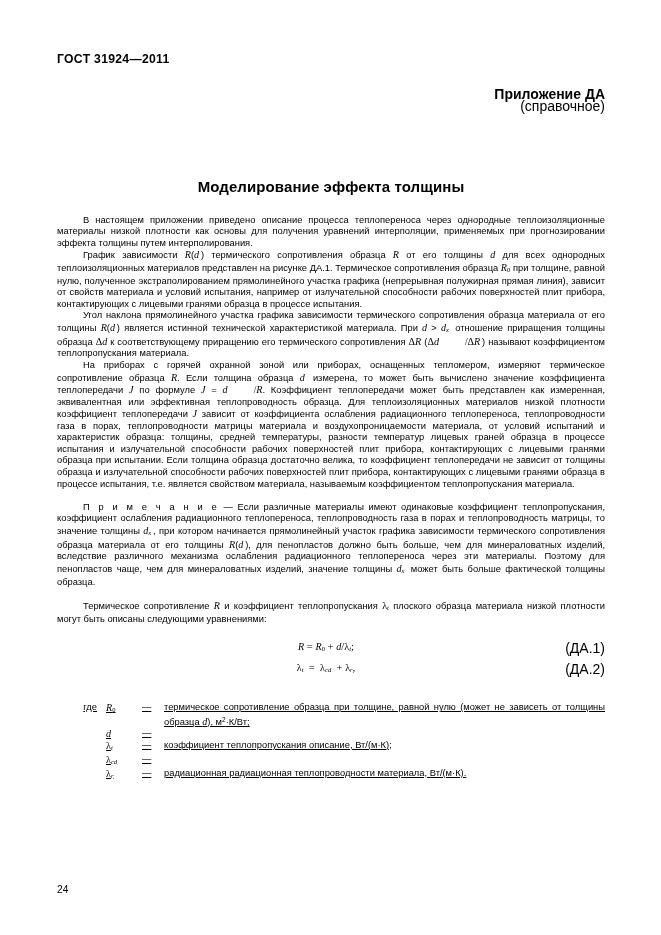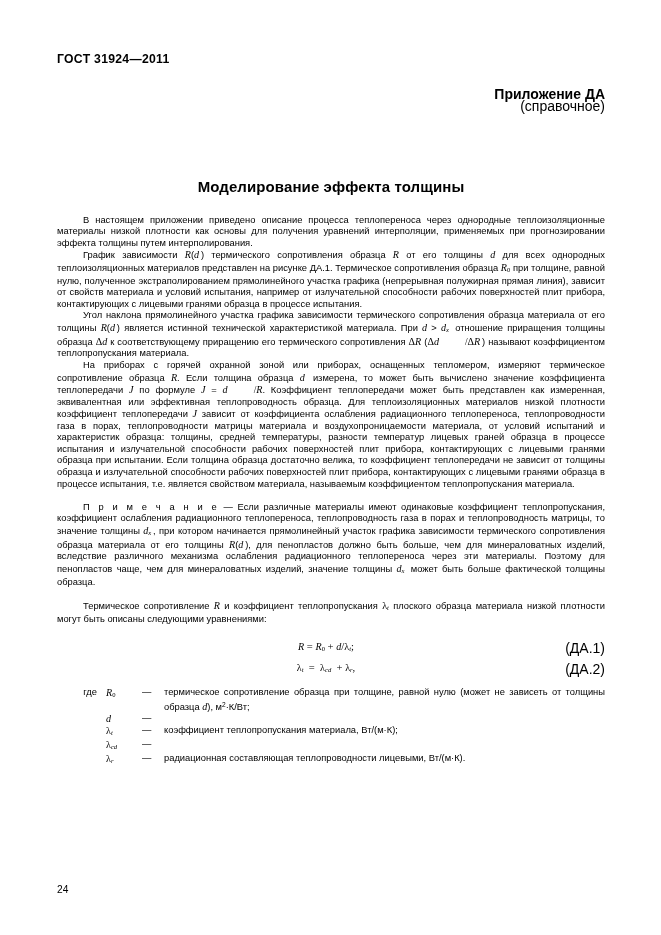--- a/index.html
+++ b/index.html
@@ -128,23 +128,24 @@
     font-family: "Liberation Sans", sans-serif;
     white-space: nowrap;
     margin-left: 12px;
   }
   .frac-slash {
     display: inline-block;
     font-family: "Liberation Serif", serif;
     padding: 0 0px;
   }
   .where-block {
-    margin-top: 4px;
+    margin-top: 19px;
     font-size: 9.35px;
     line-height: 11.55px;
+    text-decoration: underline;
   }
   .where-row {
     display: flex;
     align-items: flex-start;
   }
   .where-lead {
     width: 45px;
     flex: 0 0 45px;
     text-align: right;
     padding-right: 5px;
@@ -231,34 +232,34 @@
         <div class="where-row">
           <div class="where-lead"></div>
           <div class="where-sym"><i class="mv">d</i></div>
           <div class="where-dash">—</div>
         </div>
 
         <div class="where-row">
           <div class="where-lead"></div>
           <div class="where-sym"><span class="gr">λ</span><sub class="s">t</sub></div>
           <div class="where-dash">—</div>
-          <div class="where-def">коэффициент теплопропускания материала, Вт/(м·К);</div>
+          <div class="where-def">коэффициент теплопропускания описание, Вт/(м·К);</div>
         </div>
 
         <div class="where-row">
           <div class="where-lead"></div>
           <div class="where-sym"><span class="gr">λ</span><sub class="s">cd</sub></div>
           <div class="where-dash">—</div>
         </div>
 
         <div class="where-row">
           <div class="where-lead"></div>
           <div class="where-sym"><span class="gr">λ</span><sub class="s">r</sub></div>
           <div class="where-dash">—</div>
-          <div class="where-def">радиационная составляющая теплопроводности лицевыми, Вт/(м·К).</div>
+          <div class="where-def">радиационная радиационная теплопроводности материала, Вт/(м·К).</div>
         </div>
 
       </div>
 
     </div>
   </div>
 
   <div class="page-number">24</div>
 
 </div>

